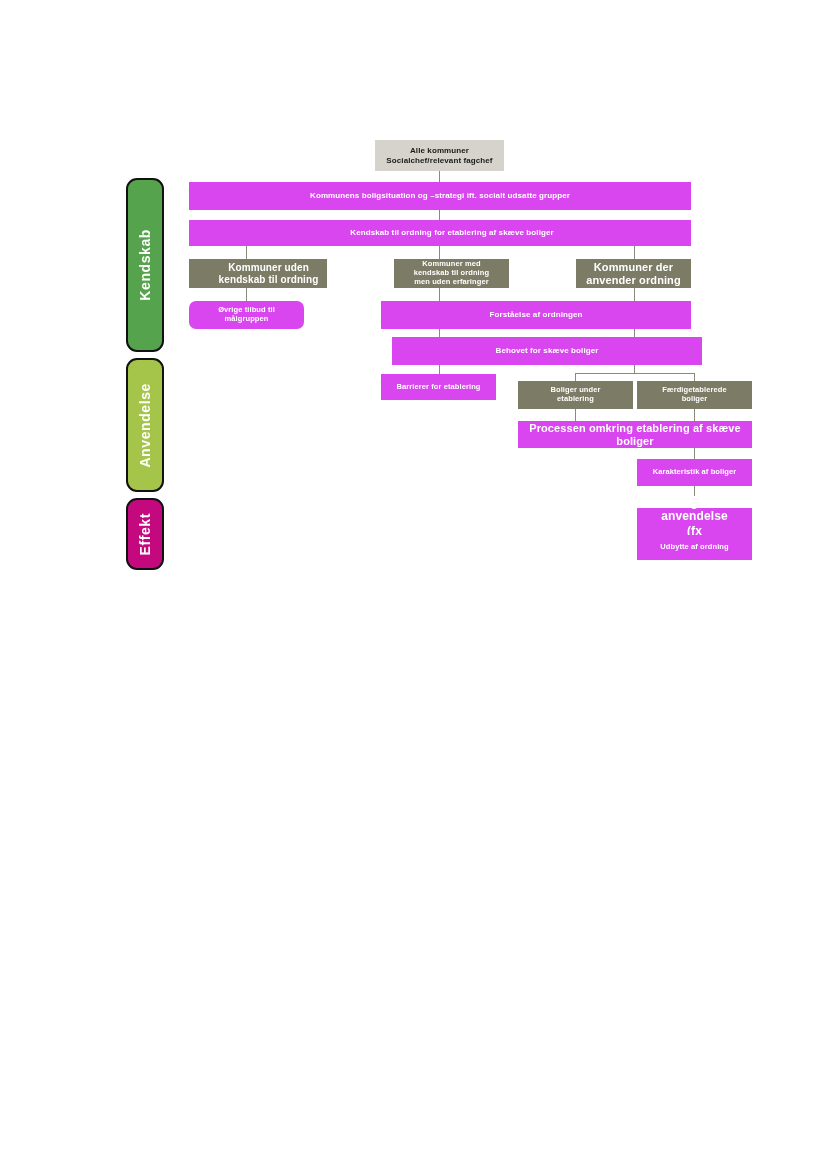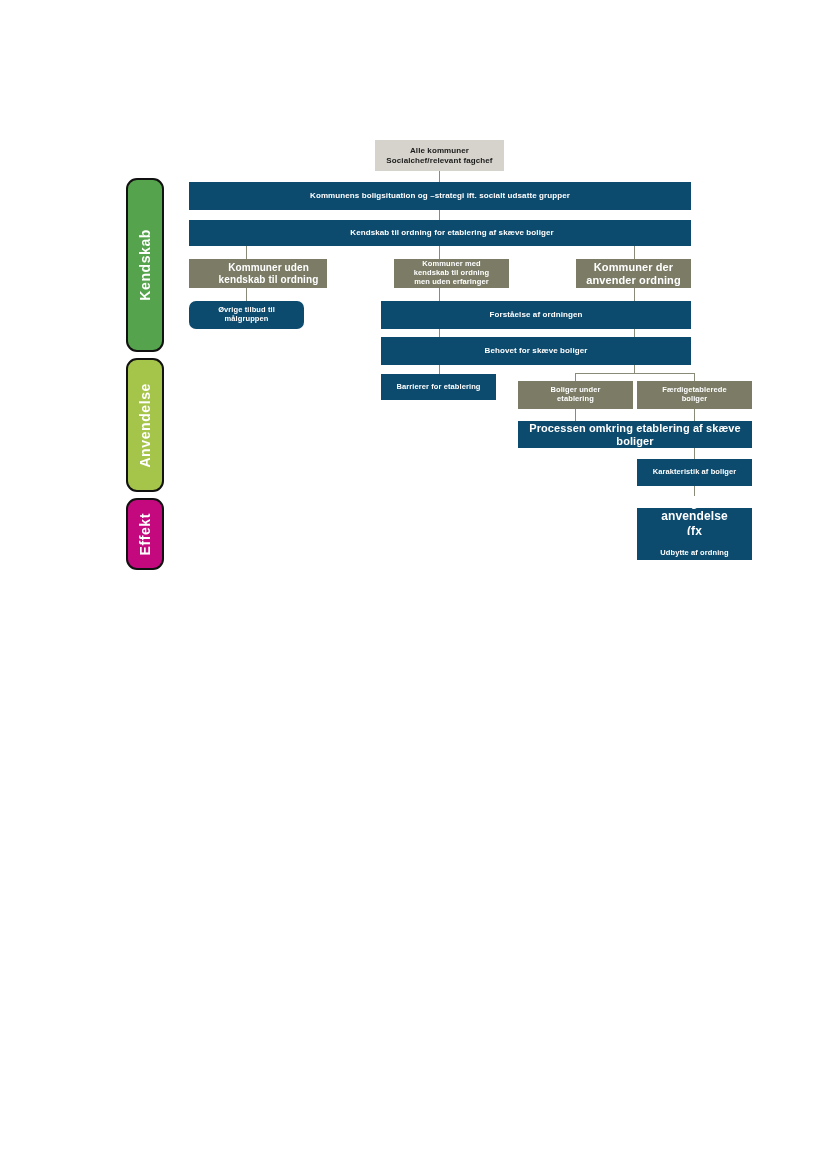--- a/index.html
+++ b/index.html
@@ -33,21 +33,21 @@
     align-items: center;
     justify-content: center;
     text-align: center;
     line-height: 1.18;
     letter-spacing: 0.1px;
     padding: 2px 4px;
   }
   .node span { display: block; width: 100%; }
 
   .node-blue {
-    background: #0c4a6e;
+    background: #d946ef;
     color: #ffffff;
     font-weight: bold;
   }
   .node-taupe {
     background: #7b7b66;
     color: #ffffff;
     font-weight: bold;
   }
   .node-grey {
     background: #d5d3cb;
@@ -169,21 +169,21 @@
     <span>
       <span>Øvrige tilbud til</span>
       <span>målgruppen</span>
     </span>
   </div>
 
   <div class="node node-blue" style="left:381px; top:301px; width:310px; height:28px; font-size:8px;">
     <span>Forståelse af ordningen</span>
   </div>
 
-  <div class="node node-blue" style="left:381px; top:337px; width:310px; height:28px; font-size:8px;">
+  <div class="node node-blue" style="left:392px; top:337px; width:310px; height:28px; font-size:8px;">
     <span>Behovet for skæve boliger</span>
   </div>
 
   <div class="node node-blue" style="left:381px; top:374px; width:115px; height:26px; font-size:7.5px;">
     <span>Barrierer for etablering</span>
   </div>
 
   <div class="node node-taupe" style="left:518px; top:381px; width:115px; height:28px; font-size:7.5px;">
     <span>
       <span>Boliger under</span>
@@ -207,17 +207,17 @@
   </div>
 
   <div class="node node-blue" style="left:637px; top:508px; width:115px; height:31px; font-size:12px;align-items:center;">
     <span>
       <span>Erfaringer med</span>
       <span>anvendelse</span>
       <span>(fx visitationsproces)</span>
     </span>
   </div>
 
-  <div class="node node-blue" style="left:637px; top:535px; width:115px; height:25px; font-size:7.5px;align-items:flex-end;">
+  <div class="node node-blue" style="left:637px; top:535px; width:115px; height:25px; font-size:7.5px;">
     <span>Udbytte af ordning</span>
   </div>
 
 </div>
 
 </body></html>

